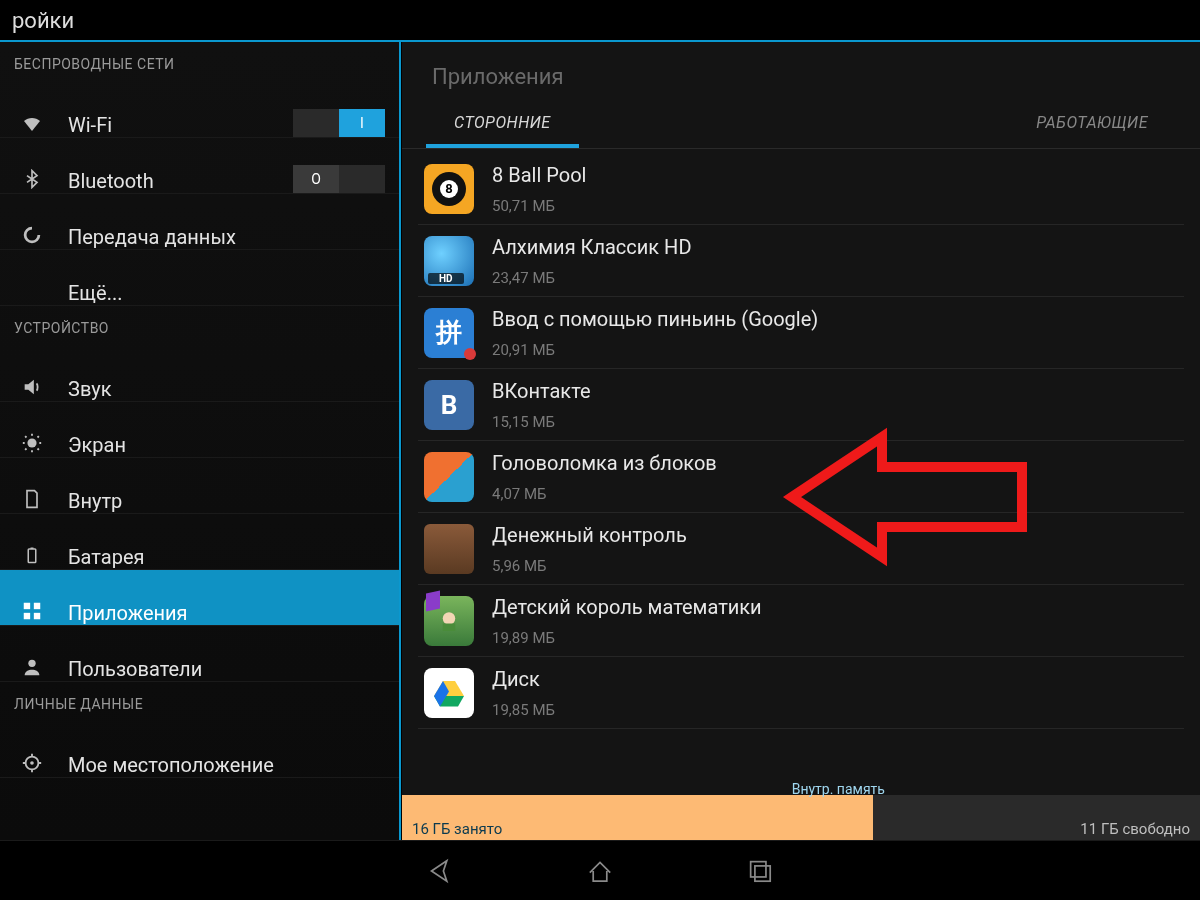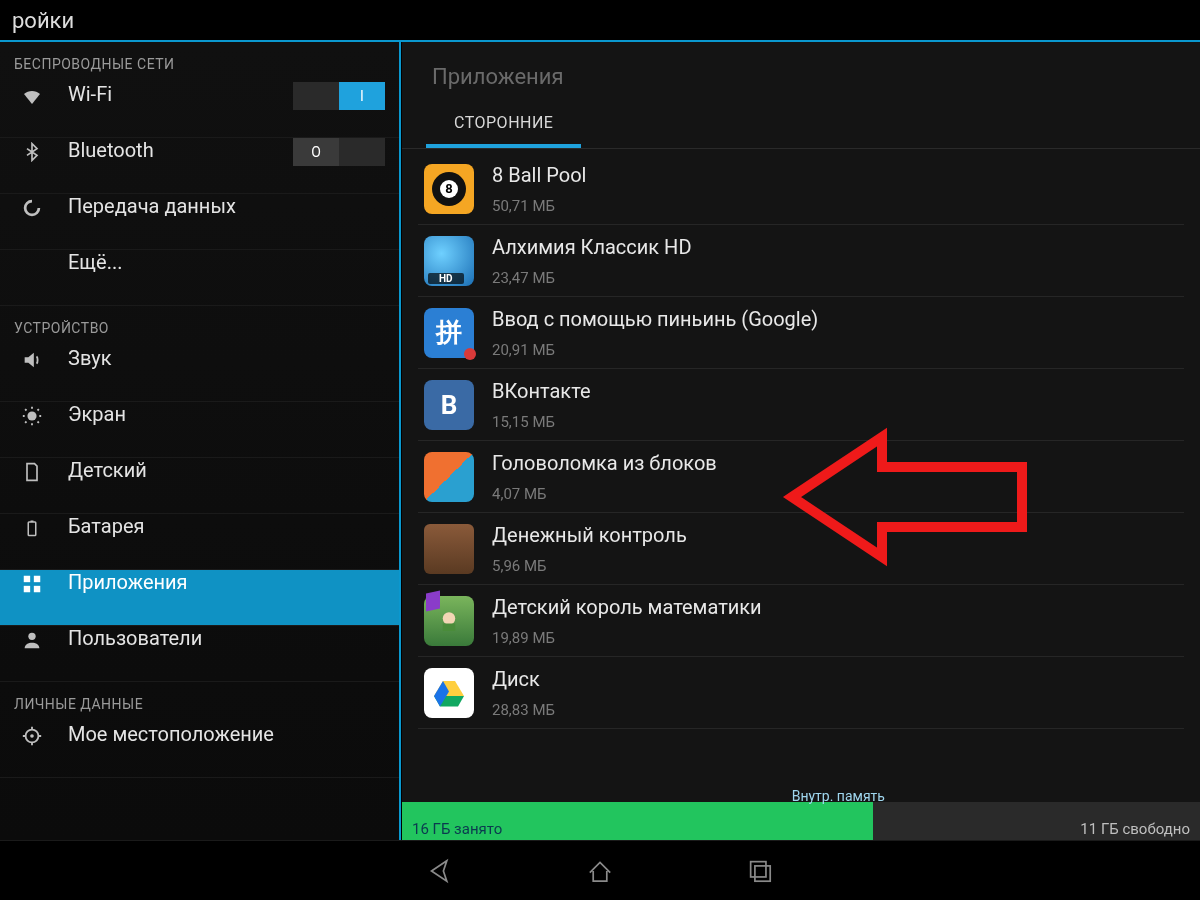--- a/index.html
+++ b/index.html
@@ -5,48 +5,48 @@
   * { box-sizing: border-box; margin: 0; padding: 0; }
   html, body { width: 1200px; height: 900px; background: #000; font-family: Roboto, "Helvetica Neue", Arial, sans-serif; color: #ddd; overflow: hidden; }
   .screen { position: relative; width: 1200px; height: 900px; background: #000; }
   .content { position: absolute; top: 0; left: 0; right: 0; bottom: 60px; display: flex; flex-direction: column; }
   .titlebar { height: 40px; display: flex; align-items: center; padding: 0 12px; color: #ddd; font-size: 22px; }
   .hr-blue { height: 2px; background: #0a98cf; }
   .panes { flex: 1; display: flex; min-height: 0; }
   
   .sidebar { width: 401px; background: linear-gradient(#101010,#0b0b0b); border-right: 2px solid #0a98cf; overflow: hidden; }
   .section-header { color: #9a9a9a; font-size: 14px; padding: 14px 10px 10px 14px; letter-spacing: 0.5px; }
-  .row { display: flex; align-items: flex-start; height: 56px; padding: 0 14px 0 18px; border-bottom: 1px solid #1a1a1a; cursor: pointer; }
+  .row { display: flex; align-items: flex-end; height: 56px; padding: 0 14px 0 18px; border-bottom: 1px solid #1a1a1a; cursor: pointer; }
   .row .icon { width: 28px; height: 28px; margin-right: 22px; display:flex; align-items:center; justify-content:center; fill:#bfbfbf; color:#bfbfbf; flex-shrink:0; }
   .row .label { flex: 1; font-size: 20px; color: #e4e4e4; }
   .row.indent .label { margin-left: 50px; }
   .row.selected { background: #0f92c4; }
   .row.selected .label { color: #fff; }
   .row.selected .icon { fill:#fff; color:#fff; }
   .toggle { width: 92px; height: 28px; background: #2a2a2a; display:flex; align-items:center; }
   .toggle .knob { width: 46px; height: 28px; background:#1fa2dd; color:#fff; display:flex; align-items:center; justify-content:center; font-size:14px; }
   .toggle.off .knob { background:#3a3a3a; }
   .toggle.on { justify-content:flex-end; }
   .toggle.off { justify-content:flex-start; }
   
   .main { flex: 1; display:flex; flex-direction:column; min-width:0; background:#141414; border-left:1px solid #000; position:relative; }
   .main-header { padding: 22px 30px 10px 30px; color:#6a6a6a; font-size:22px; }
   .tabs { display:flex; border-bottom:1px solid #2a2a2a; padding: 0 24px; }
-  .tab { padding: 14px 28px 12px 28px; color:#888; font-size:16px; letter-spacing:0.5px; cursor:pointer; }
+  .tab { padding: 14px 28px 12px 28px; color:#888; font-size:16px; letter-spacing:0.5px; cursor:pointer;font-style:italic; }
   .tab.active { color:#d8d8d8; border-bottom: 4px solid #1fa2dd; }
   .tab.right { margin-left:auto; }
   .app-list { flex:1; overflow:hidden; padding: 4px 16px 0 16px; }
   .app-row { display:flex; align-items:center; height:72px; border-bottom:1px solid #262626; cursor:pointer; }
   .app-icon { width:50px; height:50px; border-radius:8px; margin: 0 18px 0 6px; flex-shrink:0; display:flex; align-items:center; justify-content:center; font-weight:bold; font-size:26px; color:#fff; position:relative; }
   .app-text { display:flex; flex-direction:column; }
   .app-name { font-size:20px; color:#e8e8e8; }
   .app-size { font-size:15px; color:#7a7a7a; margin-top:10px; }
   
-  .storage { position:absolute; left:0; right:0; bottom:0; height:38px; display:flex; align-items:stretch; }
-  .storage .used { background:#22c55e; flex:0 0 59%; display:flex; align-items:flex-end; padding:0 10px 2px 10px; font-size:15px; color:#0b3a4f; }
+  .storage { position:absolute; left:0; right:0; bottom:0; height:45px; display:flex; align-items:stretch; }
+  .storage .used { background:#fdba74; flex:0 0 59%; display:flex; align-items:flex-end; padding:0 10px 2px 10px; font-size:15px; color:#0b3a4f; }
   .storage .free { background:#2a2a2a; flex:1; display:flex; align-items:flex-end; justify-content:flex-end; padding:0 10px 2px 20px; font-size:15px; color:#bfbfbf; }
   .storage .caption { position:absolute; top:-14px; left:50%; transform:translateX(-10%); font-size:14px; color:#9fd6ee; }
   
   .navbar { position:absolute; left:0; right:0; bottom:0; height:60px; background:#000; border-top:1px solid #1a1a1a; display:flex; align-items:center; justify-content:center; gap:120px; }
   .navbtn { width:40px; height:40px; display:flex; align-items:center; justify-content:center; cursor:pointer; }
   .navbtn svg { stroke:#8a8a8a; fill:none; stroke-width:2; }
   
   .arrow-overlay { position:absolute; pointer-events:none; }
   
   .ic-8ball { background:#f5a623; }
@@ -136,21 +136,21 @@
             </span>
           <span class="label">Экран</span>
         </div>
 
         <div class="row">
           <span class="icon">
               <svg viewBox="0 0 24 24" width="20" height="22">
                 <path d="M6 2h9l3 3v17H6V2z" fill="none" stroke="#bfbfbf" stroke-width="2"></path>
               </svg>
             </span>
-          <span class="label">Детский</span>
+          <span class="label">Внутр</span>
         </div>
 
         <div class="row">
           <span class="icon">
               <svg viewBox="0 0 24 24" width="18" height="22">
                 <rect x="7" y="4" width="10" height="18" rx="1" fill="none" stroke="#bfbfbf" stroke-width="2"></rect>
                 <rect x="10" y="2" width="4" height="2" fill="#bfbfbf"></rect>
               </svg>
             </span>
           <span class="label">Батарея</span>
@@ -189,20 +189,21 @@
               </svg>
             </span>
           <span class="label">Мое местоположение</span>
         </div>
       </div>
 
       <div class="main">
         <div class="main-header">Приложения</div>
         <div class="tabs">
           <div class="tab active">СТОРОННИЕ</div>
+          <div class="tab right">РАБОТАЮЩИЕ</div>
         </div>
 
         <div class="app-list">
           <div class="app-row">
             <div class="app-icon ic-8ball">
                 <span>8</span>
               </div>
             <div class="app-text">
               <div class="app-name">8 Ball Pool</div>
               <div class="app-size">50,71 МБ</div>
@@ -264,21 +265,21 @@
           <div class="app-row">
             <div class="app-icon ic-drive">
                 <svg viewBox="0 0 24 24" width="36" height="36">
                   <polygon points="8,4 16,4 22,14 2,14" fill="#ffcf3f"></polygon>
                   <polygon points="2,14 22,14 18,21 6,21" fill="#11a861"></polygon>
                   <polygon points="8,4 2,14 6,21 12,11" fill="#1a73e8"></polygon>
                 </svg>
               </div>
             <div class="app-text">
               <div class="app-name">Диск</div>
-              <div class="app-size">28,83 МБ</div>
+              <div class="app-size">19,85 МБ</div>
             </div>
           </div>
         </div>
 
         <div class="storage">
           <div class="caption">Внутр. память</div>
           <div class="used">16 ГБ занято</div>
           <div class="free">11 ГБ свободно</div>
         </div>
 

